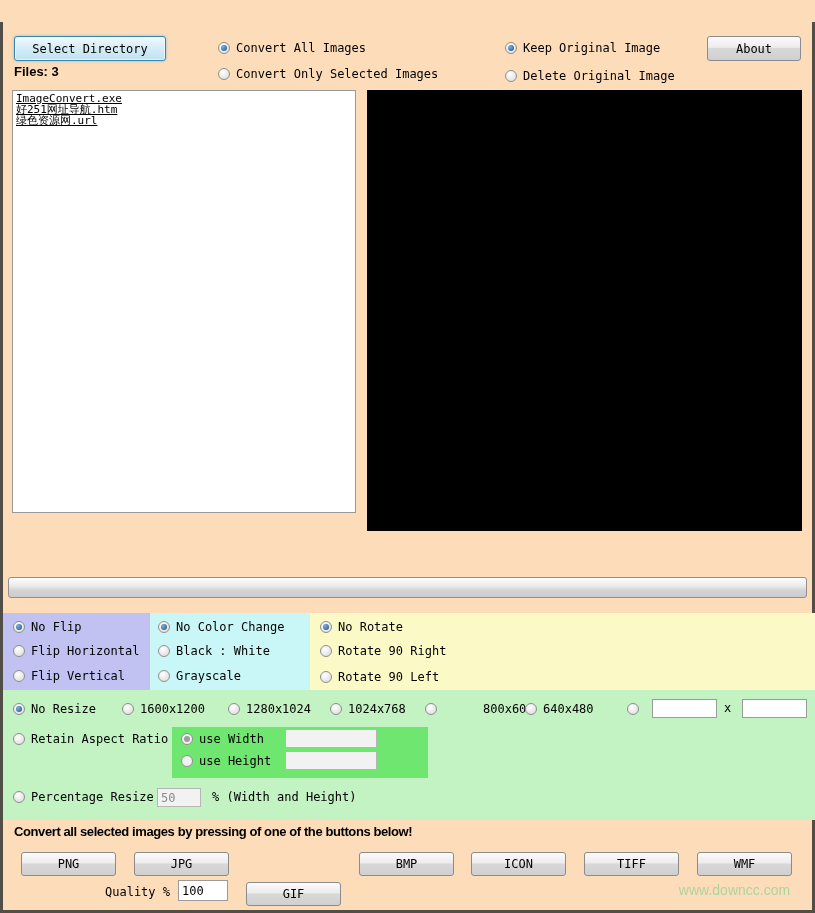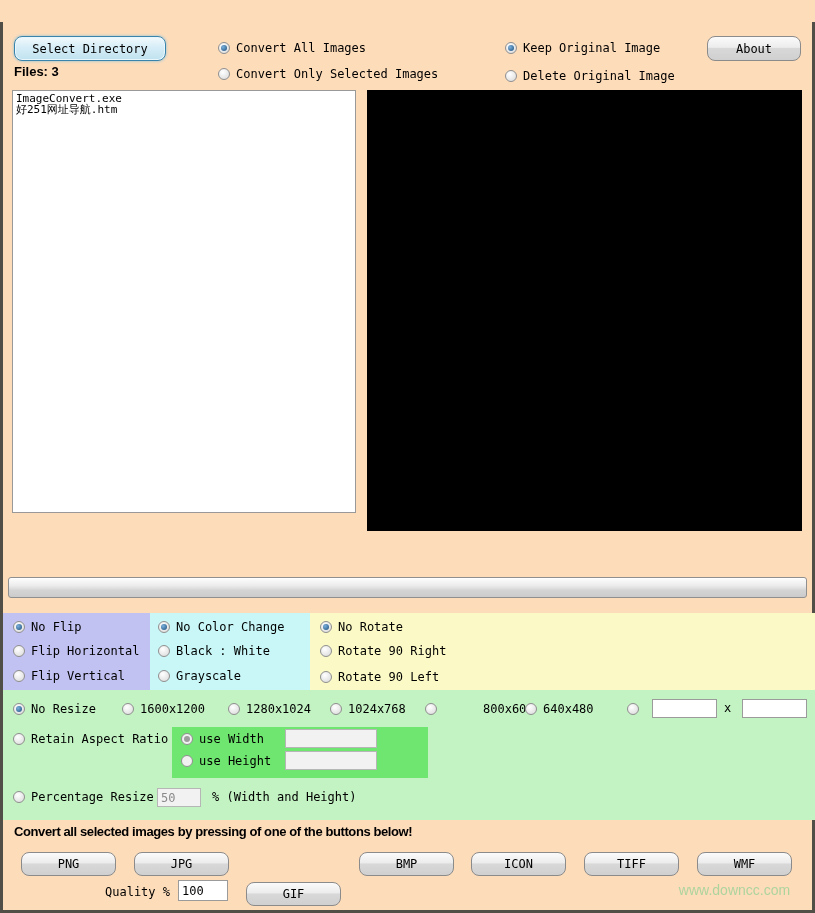--- a/index.html
+++ b/index.html
@@ -27,21 +27,21 @@
   }
   .winbtn.close{
     background:linear-gradient(#f2c0ae,#e08a6e 45%,#c75f41);
     border-color:#8d3a26;color:#6d1507;font-size:12px;line-height:15px;
   }
   .max-glyph{display:inline-block;width:8px;height:7px;border:1px solid #6f6a5e;margin-top:5px;background:transparent;}
   
   .btn{
     position:absolute;box-sizing:border-box;
     background:linear-gradient(#fbfbfb,#ececec 45%,#d8d8d8 50%,#d0d0d0);
-    border:1px solid #8b8b8b;border-radius:8px;
+    border:1px solid #8b8b8b;border-radius:3px;
     text-align:center;font-family:inherit;font-size:12px;color:#000;
     display:flex;align-items:center;justify-content:center;
   }
   .btn-primary{
     background:linear-gradient(#f2fafd,#d6edf7 45%,#bfe2ef);
     border:1px solid #3884ad;
     box-shadow:inset 0 0 0 1px #e9f7fc,0 0 3px #7fc0de;
   }
   .radio{
     position:absolute;width:12px;height:12px;box-sizing:border-box;
@@ -57,21 +57,21 @@
   .rlabel{position:absolute;white-space:nowrap;line-height:13px;}
   .field{
     position:absolute;box-sizing:border-box;border:1px solid #9b9b9b;background:#fff;
     font-family:inherit;font-size:12px;padding:1px 3px;color:#000;
   }
   .field.disabled{background:#f2f2f2;border-color:#b6b6b6;color:#8a8a8a;}
   
   .files-label{position:absolute;left:14px;top:64px;font-family:"Liberation Sans",sans-serif;font-weight:bold;font-size:13px;}
   .filelist{
     position:absolute;left:12px;top:90px;width:344px;height:423px;box-sizing:border-box;
-    background:#fff;border:1px solid #999;padding:2px 3px;overflow:hidden;
+    background:#fff;border:1px solid #999;padding:2px 3px;overflow:hidden;text-decoration:underline;
   }
   .filelist .item{font-size:11px;line-height:11px;white-space:nowrap;}
   .preview{position:absolute;left:367px;top:90px;width:435px;height:441px;background:#000;}
   .progress{
     position:absolute;left:8px;top:577px;width:799px;height:21px;box-sizing:border-box;
     border:1px solid #8f8f8f;border-radius:3px;
     background:linear-gradient(#fdfdfd,#ececec 40%,#d4d4d4 65%,#cbcbcb);
     box-shadow:inset 0 1px 0 #ffffff;
   }
   .panel{position:absolute;box-sizing:border-box;}
@@ -119,20 +119,21 @@
   <span class="rlabel" style="left:236px;top:68px;">Convert Only Selected Images</span>
 
   <span class="radio checked" style="left:505px;top:42px;"></span>
   <span class="rlabel" style="left:523px;top:42px;">Keep Original Image</span>
   <span class="radio" style="left:505px;top:70px;"></span>
   <span class="rlabel" style="left:523px;top:70px;">Delete Original Image</span>
 
   <div class="filelist">
     <div class="item">ImageConvert.exe</div>
     <div class="item">好251网址导航.htm</div>
+    <div class="item">绿色资源网.url</div>
   </div>
 
   <div class="preview"></div>
 
   <div class="progress"></div>
 
   <div class="panel flip"></div>
   <span class="radio checked" style="left:13px;top:621px;"></span>
   <span class="rlabel" style="left:31px;top:621px;">No Flip</span>
   <span class="radio" style="left:13px;top:645px;"></span>

